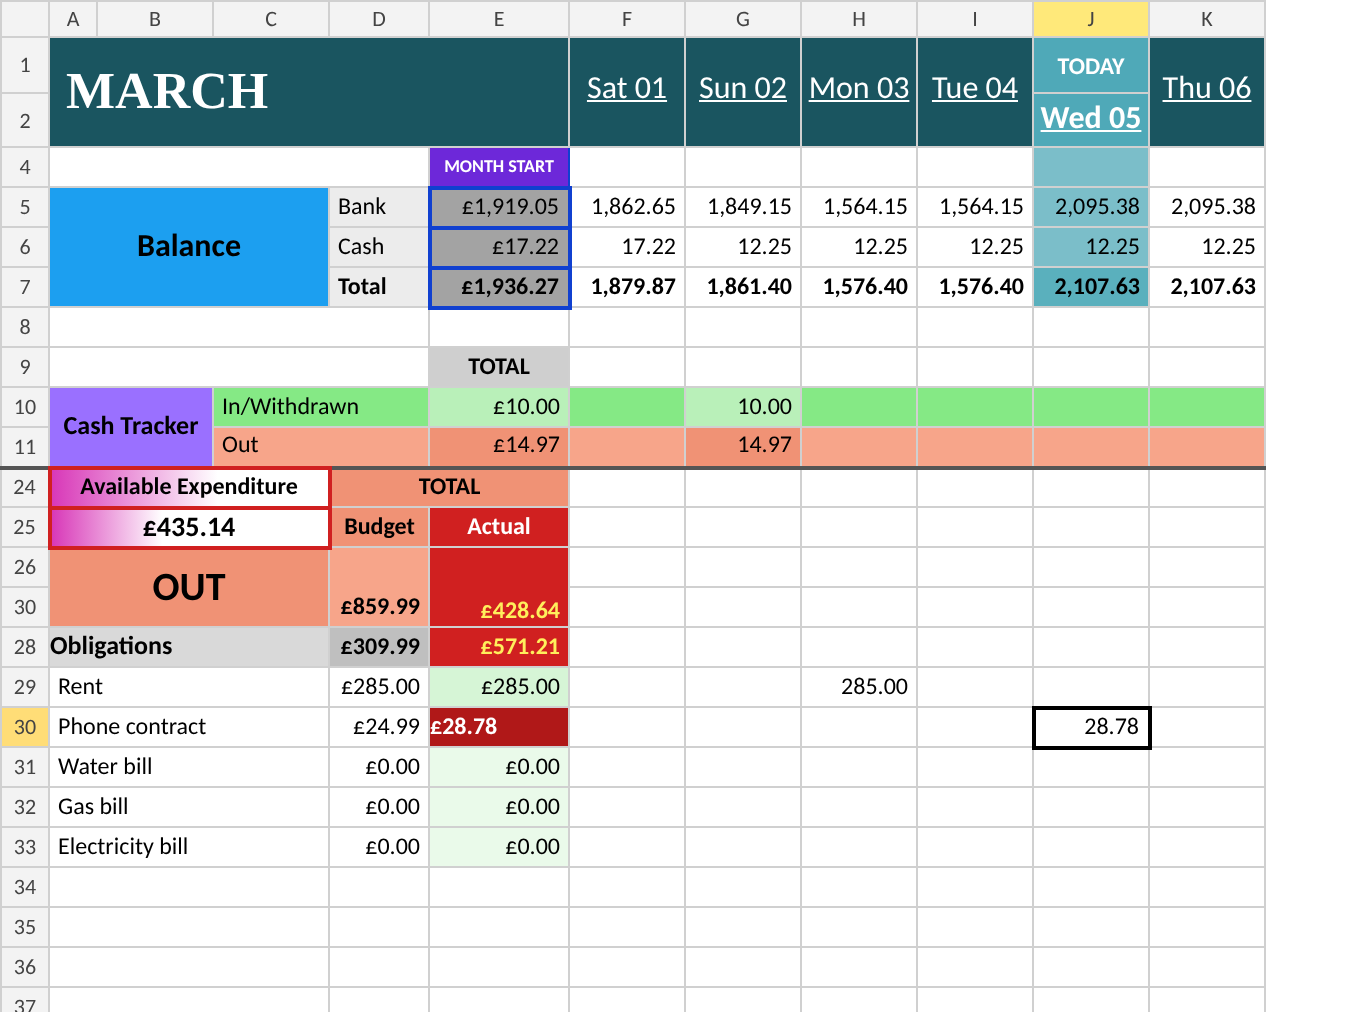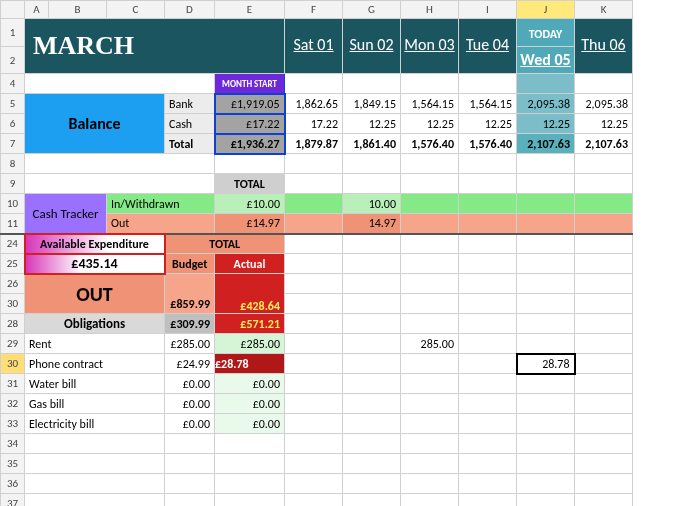--- a/index.html
+++ b/index.html
@@ -56,40 +56,40 @@
   .today-col { background: #7bbec9; }
   .today-total { background: #5ab0bd; }
   .monthstart {
     background: #6d28d9; color: #fff; font-size: 9px; font-weight: bold;
     text-align: center; border: 1px solid #1040d0;
   }
   .bluebox { border: 2px solid #1040d0 !important; background:#a3a3a3; }
   .balance { background: #1c9ff0; text-align: center; font-size: 16px; font-weight: bold; }
   .gray { background: #ececec; }
   .graytot { background: #cfcfcf; font-weight: bold; text-align:center;}
-  .cashtrack { background: #9a70ff; font-weight: normal; text-align:center; font-size:13px;}
+  .cashtrack { background: #9a70ff; font-weight: bold; text-align:center; font-size:13px;}
   .green1 { background: #85e985; }
   .green2 { background: #b9f0b9; }
   .salmon { background: #f7a58a; }
   .salmon2 { background: #f09275; }
   .availbox {
     border: 2px solid #d02020 !important;
     background: linear-gradient(90deg, #d838b8 0%, #ffffff 60%);
     font-weight: bold; text-align:center;
   }
   .availamt {
     border: 2px solid #d02020 !important;
     background: linear-gradient(90deg, #d838b8 0%, #ffffff 40%);
     font-weight: bold; text-align:center; font-size:14px;
   }
   .out { background: #f09275; font-size: 20px; font-weight: bold; text-align:center;}
   .actualhdr { background: #d02020; color:#fff; font-weight:bold; text-align:center;}
   .actualval { background: #d02020; color:#ffef5c; font-weight:bold; text-align:right; padding-right:4px;}
   .budgethdr { background:#f09275; font-weight:bold; text-align:center;}
-  .oblig { background:#d9d9d9; font-weight:bold; text-align:center; font-size:13px;}
+  .oblig { background:#d9d9d9; font-weight:bold; font-size:13px;}
   .obbud { background:#bfbfbf; font-weight:bold; text-align:right; padding-right:4px;}
   .ltgreen { background:#d6f5d6; text-align:right; padding-right:4px;}
   .dkred { background:#b01818; color:#fff; text-align:left; padding-right:4px; font-weight:bold;}
   .vltgreen { background:#eafaea; text-align:right; padding-right:4px;}
   .row30hdr { background:#ffdd77; }
   .selJ { background:#ffe97a !important; }
   .activecell { border:2px solid #000 !important; }
   .thick-bottom { border-bottom: 2px solid #555 !important; }
   .thick-top { border-top: 2px solid #555 !important; }
   .h8 { height: 8px !important; }

